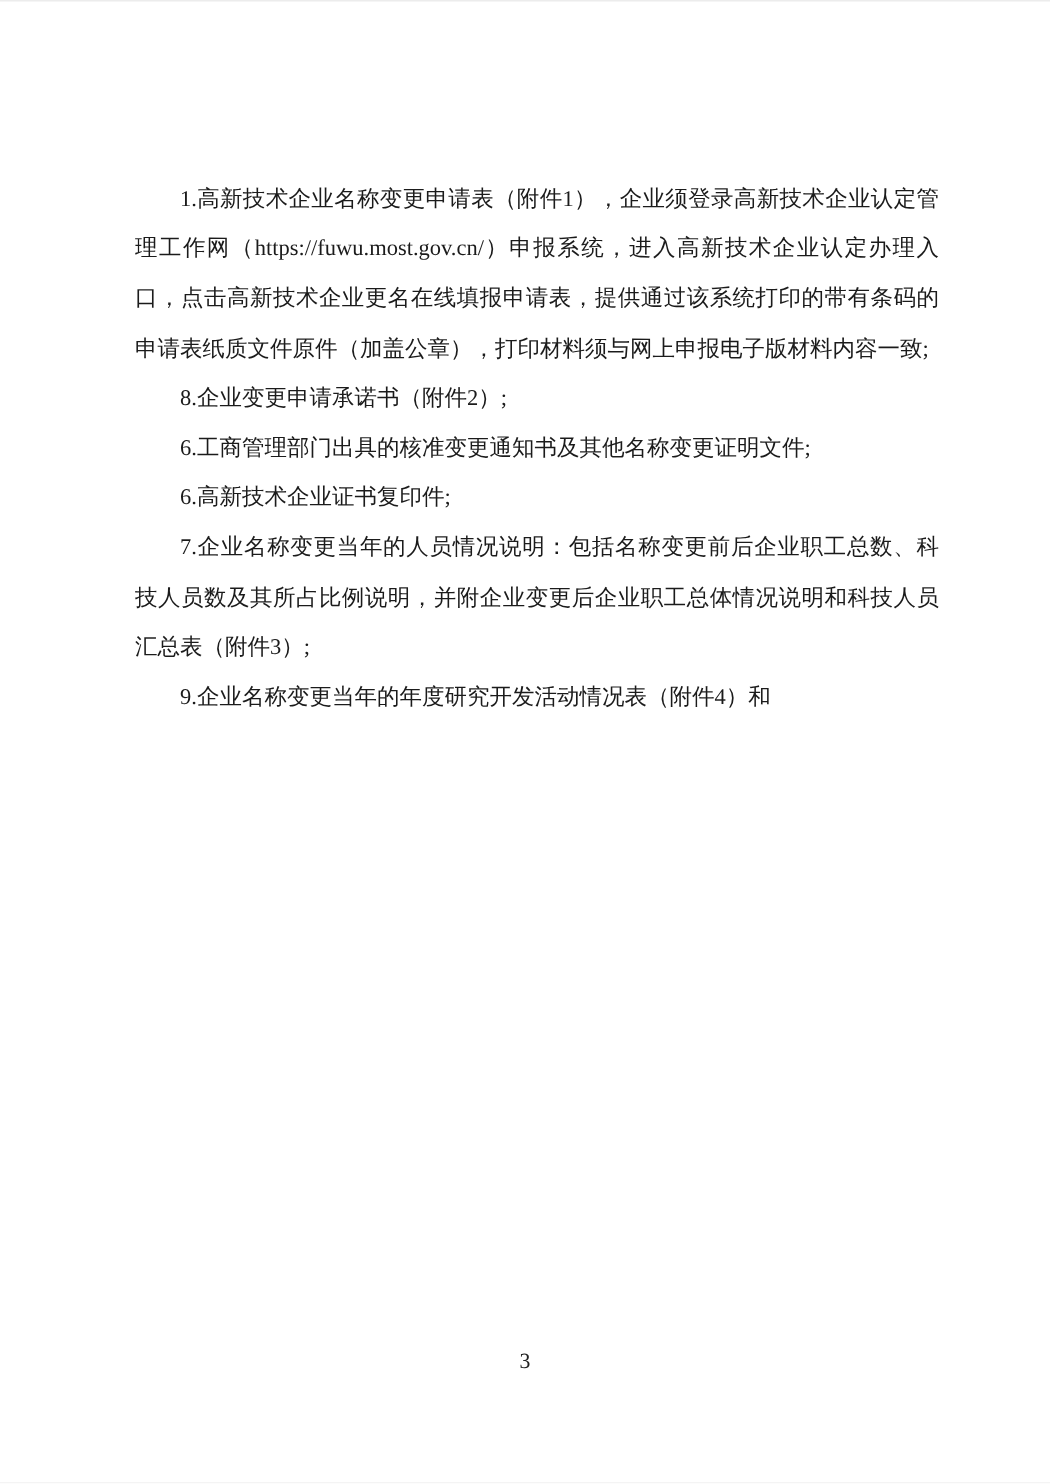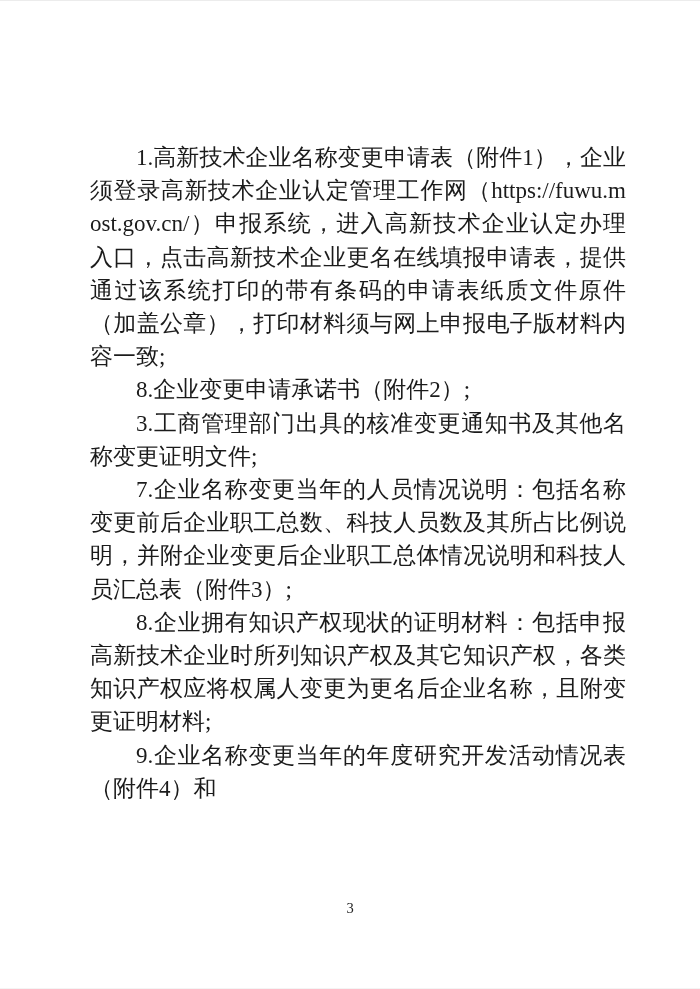--- a/index.html
+++ b/index.html
@@ -18,23 +18,23 @@
     height: 989px;
     box-sizing: border-box;
     background: #ffffff;
     border-top: 1px solid #ececec;
     border-bottom: 1px solid #f4f4f4;
     overflow: hidden;
   }
   .doc-body {
     position: absolute;
     left: 90px;
-    top: 140px;
+    top: 116px;
     width: 536px;
-    font-size: 23px;
+    font-size: 15px;
     line-height: 33.2px;
     color: #1b1b1b;
     text-align: justify;
     text-justify: inter-character;
   }
   .doc-body p {
     margin: 0;
     padding: 0;
     text-indent: 2em;
     word-break: break-all;
@@ -50,23 +50,23 @@
   }
 </style>
 </head>
 <body>
 
 <div class="page">
 
   <div class="doc-body">
     <p>1.高新技术企业名称变更申请表（附件1），企业须登录高新技术企业认定管理工作网（https://fuwu.most.gov.cn/）申报系统，进入高新技术企业认定办理入口，点击高新技术企业更名在线填报申请表，提供通过该系统打印的带有条码的申请表纸质文件原件（加盖公章），打印材料须与网上申报电子版材料内容一致;</p>
     <p>8.企业变更申请承诺书（附件2）;</p>
-    <p>3.工商管理部门出具的核准变更通知书及其他名称变更证明文件;</p>
+    <p>6.工商管理部门出具的核准变更通知书及其他名称变更证明文件;</p>
+    <p>6.高新技术企业证书复印件;</p>
     <p>7.企业名称变更当年的人员情况说明：包括名称变更前后企业职工总数、科技人员数及其所占比例说明，并附企业变更后企业职工总体情况说明和科技人员汇总表（附件3）;</p>
-    <p>8.企业拥有知识产权现状的证明材料：包括申报高新技术企业时所列知识产权及其它知识产权，各类知识产权应将权属人变更为更名后企业名称，且附变更证明材料;</p>
     <p>9.企业名称变更当年的年度研究开发活动情况表（附件4）和</p>
   </div>
 
   <div class="page-footer">
     <span>3</span>
   </div>
 
 </div>
 
 </body></html>

